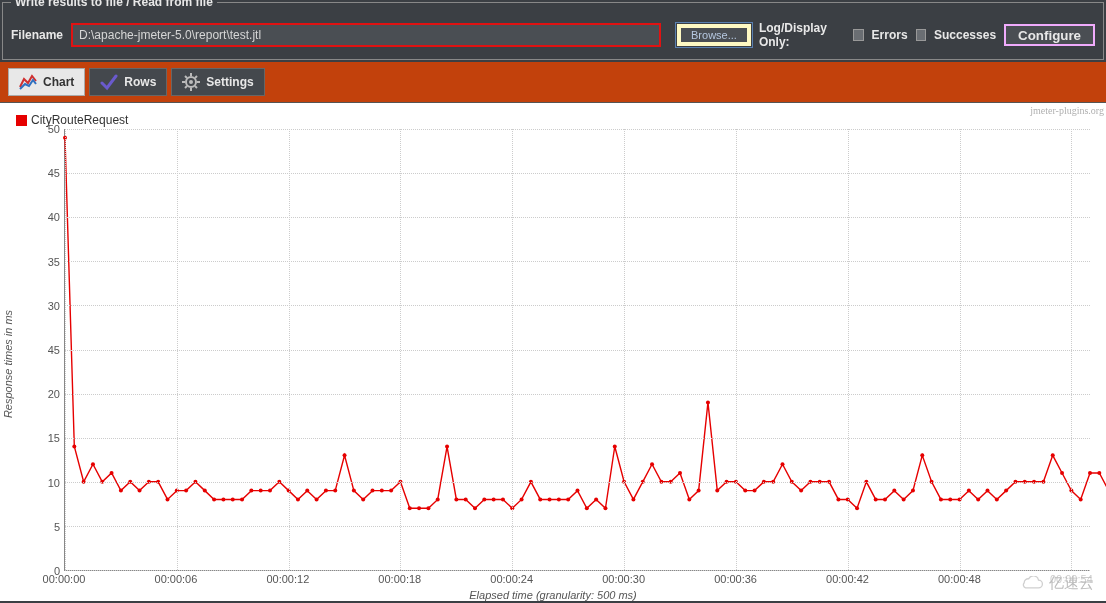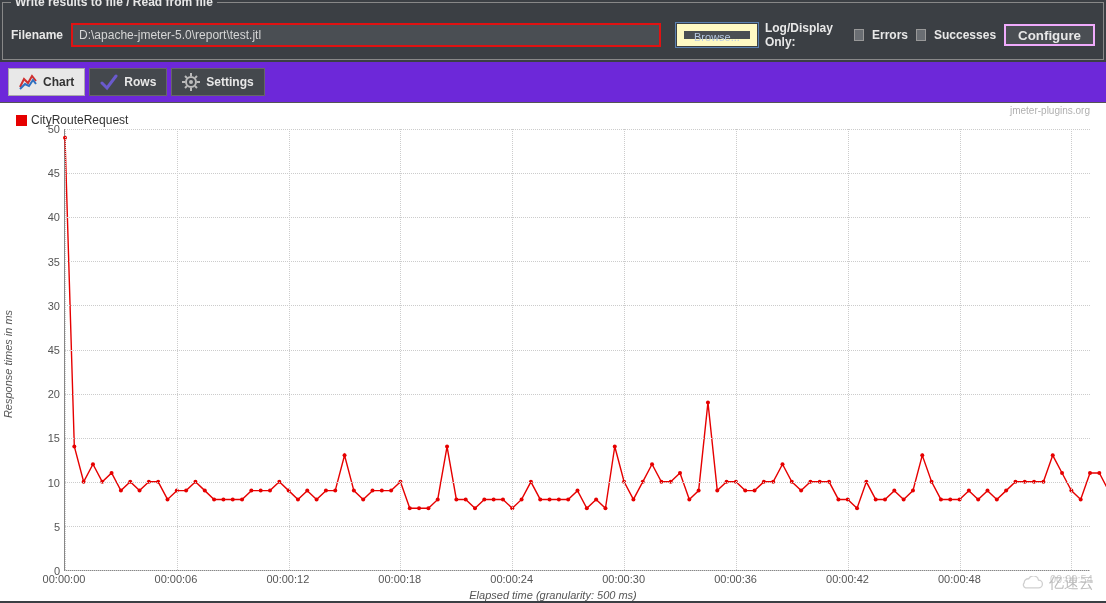--- a/index.html
+++ b/index.html
@@ -43,21 +43,21 @@
     background: #4a4e53;
     border: 2px solid #e01212;
     color: #d6d6d6;
     padding: 0 6px;
     font-size: 12px;
   }
   .spacer { flex: 1; }
   .browse-btn {
     background: #4a4e53;
     color: #b6c8e0;
-    border: 7px solid #fef9c3;
+    border: 4px solid #fef9c3;
     height: 22px;
     padding: 0 10px;
     font-size: 11px;
     cursor: pointer;
     outline: 1px solid #5a80b0;
     outline-offset: 1px;
   }
   .log-display { font-weight: bold; color: #e8e8e8; }
   .cbx {
     width: 12px; height: 12px;
@@ -74,21 +74,21 @@
     font-weight: bold;
     height: 22px;
     padding: 0 12px;
     cursor: pointer;
   }
 
   .tabbar {
     display: flex;
     gap: 4px;
     padding: 6px 8px;
-    background: #6d28d9;
+    background: #c2410c;
     border-bottom: 1px solid #555;
   }
   .tab {
     display: flex;
     align-items: center;
     gap: 6px;
     padding: 4px 10px;
     background: #44484d;
     border: 1px solid #666;
     color: #e8e8e8;
@@ -104,23 +104,24 @@
 
   .chart-area {
     background: #fff;
     color: #333;
     position: relative;
     height: 498px;
   }
   .watermark {
     position: absolute;
     top: 2px;
-    right: 16px;
+    right: 2px;
     font-size: 10px;
     color: #b0b0b0;
+    font-family: Liberation Serif, serif;
   }
   .legend {
     position: absolute;
     top: 10px;
     left: 16px;
     font-size: 12px;
     color: #333;
     display: flex;
     align-items: center;
     gap: 4px;

